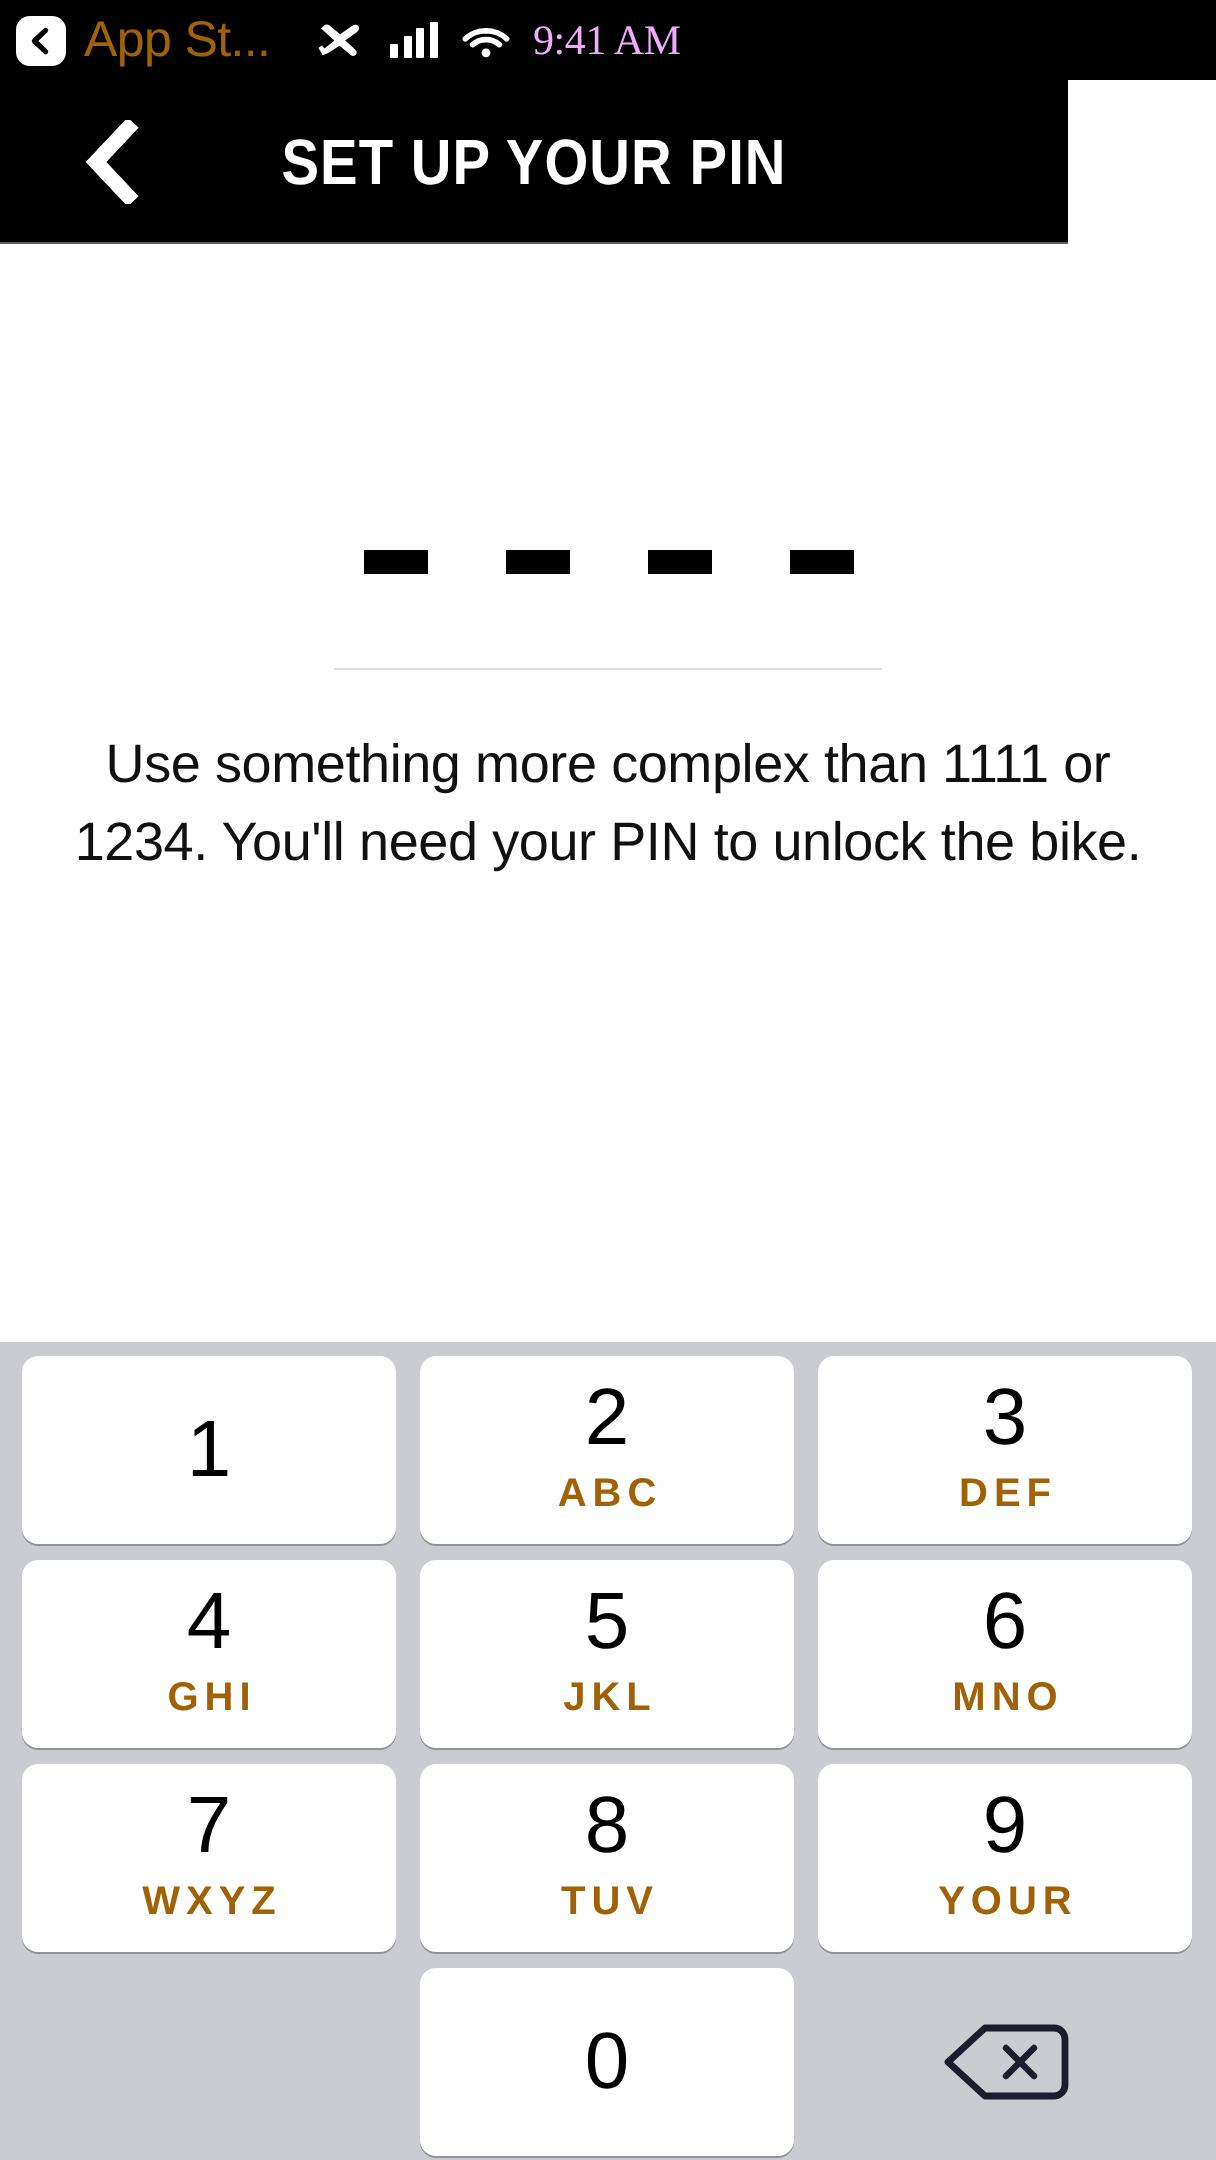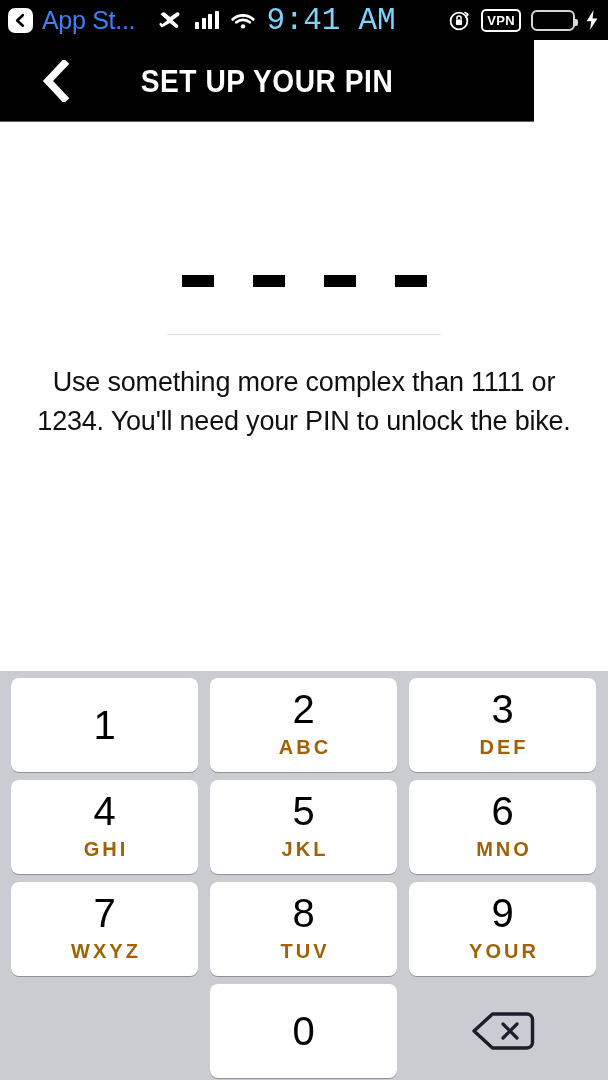--- a/index.html
+++ b/index.html
@@ -17,36 +17,36 @@
     background:#000; color:#fff;
     display:flex; align-items:center;
   }
   .sb-left{ display:flex; align-items:center; gap:9px; padding-left:8px; }
   .sb-back-chip{
     width:25px; height:25px; border-radius:7px; background:#fff;
     display:flex; align-items:center; justify-content:center; flex:0 0 auto;
   }
   .sb-back-chip svg{ display:block; }
   .sb-app-name{
-    font-size:25px; letter-spacing:-0.3px; color:#3b82f6; white-space:nowrap;
+    font-size:25px; letter-spacing:-0.3px; color:#a16207; white-space:nowrap;
     font-family:"Liberation Sans", sans-serif;
   }
   .sb-mid{
     position:absolute; left:158px; top:0; height:40px;
     display:flex; align-items:center; gap:11px;
   }
   .sb-signal{ display:flex; align-items:flex-end; gap:2.5px; height:18px; }
   .sb-signal i{ display:block; width:4px; background:#fff; border-radius:0.5px; }
   .sb-signal i:nth-child(1){ height:7px; }
   .sb-signal i:nth-child(2){ height:11px; }
   .sb-signal i:nth-child(3){ height:15px; }
   .sb-signal i:nth-child(4){ height:18px; }
   .sb-time{
-    font-size:31px; color:#7dd3fc; white-space:nowrap; letter-spacing:-0.2px;
-    font-family:Liberation Mono, monospace;
+    font-size:21px; color:#f0abfc; white-space:nowrap; letter-spacing:-0.2px;
+    font-family:Liberation Serif, serif;
   }
   .sb-right{
     position:absolute; right:9px; top:0; height:40px;
     display:flex; align-items:center; gap:10px;
   }
   .sb-vpn{
     border:2px solid #fff; border-radius:5px;
     font-size:13px; font-weight:bold; line-height:1;
     padding:3px 4px 3px 4px; letter-spacing:0.3px; color:#fff;
     font-family:"Liberation Sans", sans-serif;
@@ -173,35 +173,20 @@
       </span>
       <svg width="26" height="20" viewBox="0 0 26 20">
         <path d="M13 5.4 C17.0 5.4 20.6 6.9 23.3 9.4" fill="none" stroke="#fff" stroke-width="2.8" stroke-linecap="round"></path>
         <path d="M13 5.4 C9.0 5.4 5.4 6.9 2.7 9.4" fill="none" stroke="#fff" stroke-width="2.8" stroke-linecap="round"></path>
         <path d="M6.3 12.3 C8.1 10.7 10.4 9.8 13 9.8 C15.6 9.8 17.9 10.7 19.7 12.3" fill="none" stroke="#fff" stroke-width="2.8" stroke-linecap="round"></path>
         <circle cx="13" cy="16.4" r="2.2" fill="#fff"></circle>
       </svg>
       <span class="sb-time">9:41 AM</span>
     </div>
 
-    <div class="sb-right">
-      <svg width="23" height="23" viewBox="0 0 23 23">
-        <circle cx="11" cy="12" r="8.4" fill="none" stroke="#fff" stroke-width="1.8"></circle>
-        <rect x="7.9" y="10.6" width="6.2" height="5.4" rx="1.1" fill="#fff"></rect>
-        <path d="M8.9 10.6 v-1.5 a2.1 2.1 0 0 1 4.2 0 v1.5" fill="none" stroke="#fff" stroke-width="1.5"></path>
-        <path d="M17.0 3.6 l3.0 1.8 l-2.1 2.6" fill="none" stroke="#fff" stroke-width="1.7" stroke-linecap="round" stroke-linejoin="round"></path>
-      </svg>
-      <span class="sb-vpn">VPN</span>
-      <span class="sb-batt">
-        <span class="fill"></span>
-      </span>
-      <svg width="14" height="22" viewBox="0 0 14 22">
-        <path d="M8.6 1 L1.6 12.2 H6.2 L5.0 21 L12.4 9.4 H7.6 Z" fill="#fff"></path>
-      </svg>
-    </div>
   </div>
 
   <div class="navbar">
     <div class="nav-back">
       <svg width="30" height="42" viewBox="0 0 30 42">
         <path d="M23 4 L7 21 L23 38" fill="none" stroke="#ffffff" stroke-width="7.5" stroke-linecap="square" stroke-linejoin="miter"></path>
       </svg>
     </div>
     <div class="nav-title">SET UP YOUR PIN</div>
   </div>

